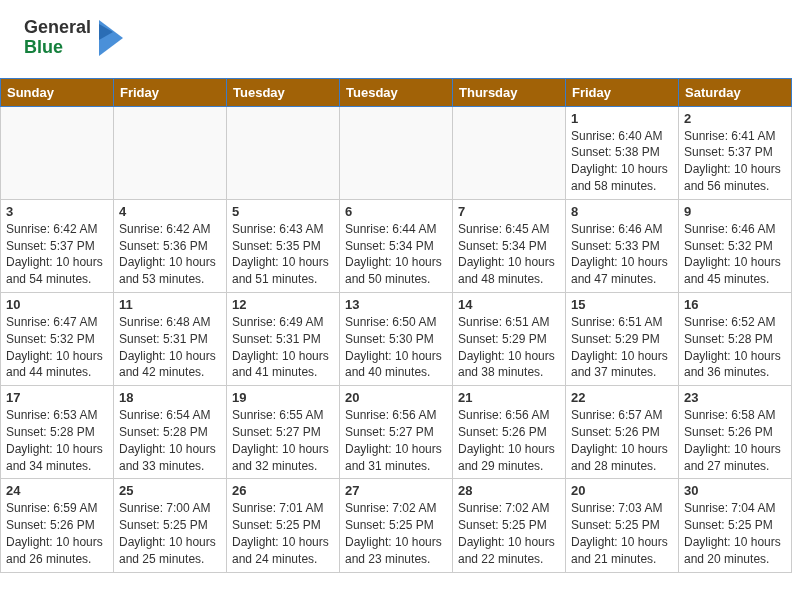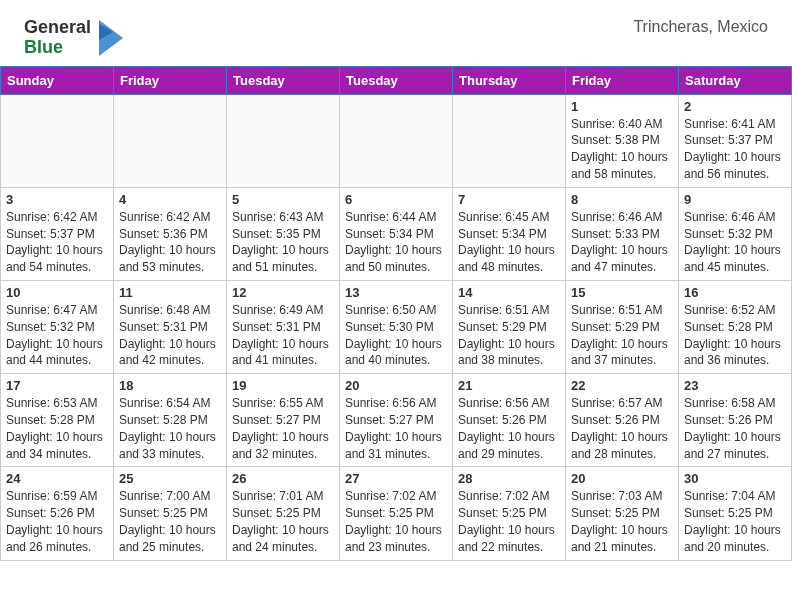--- a/index.html
+++ b/index.html
@@ -7,21 +7,21 @@
       font-family: Arial, sans-serif;
       background: #fff;
       width: 792px;
       min-height: 612px;
       padding: 0;
     }
     .header {
       display: flex;
       justify-content: space-between;
       align-items: flex-start;
-      padding: 18px 24px 8px 24px;
+      padding: 18px 24px 20px 24px;
     }
     .logo {
       display: flex;
       align-items: center;
       gap: 0;
     }
     .logo-text {
       display: flex;
       flex-direction: column;
       line-height: 1.1;
@@ -53,21 +53,21 @@
       font-size: 16px;
       color: #555;
     }
     .calendar {
       width: 100%;
       border-collapse: collapse;
       border: 1px solid #ccc;
       margin: 0;
     }
     .calendar th {
-      background: #a21caf;
+      background: #a16207;
       color: #fff;
       font-size: 13px;
       font-weight: bold;
       padding: 6px 6px;
       text-align: left;
       border: 1px solid #3a7bc8;
     }
     .calendar td {
       border: 1px solid #ccc;
       vertical-align: top;
@@ -101,21 +101,20 @@
     <div class="logo-text">
       <span class="logo-general">General</span>
       <span class="logo-blue">Blue</span>
     </div>
     <svg class="logo-icon" viewBox="0 0 28 36" xmlns="http://www.w3.org/2000/svg">
       <polygon points="4,36 28,18 4,0" fill="#4a90d9"></polygon>
       <polygon points="4,20 18,12 4,4" fill="#2a6db5"></polygon>
     </svg>
   </div>
   <div class="title-block">
-    <div class="location-title">Trincheras, Mexico</div>
   </div>
 </div>
 
 <table class="calendar">
   <thead>
     <tr>
 
     <th>Sunday</th>
         <th>Friday</th>
         <th>Tuesday</th>

